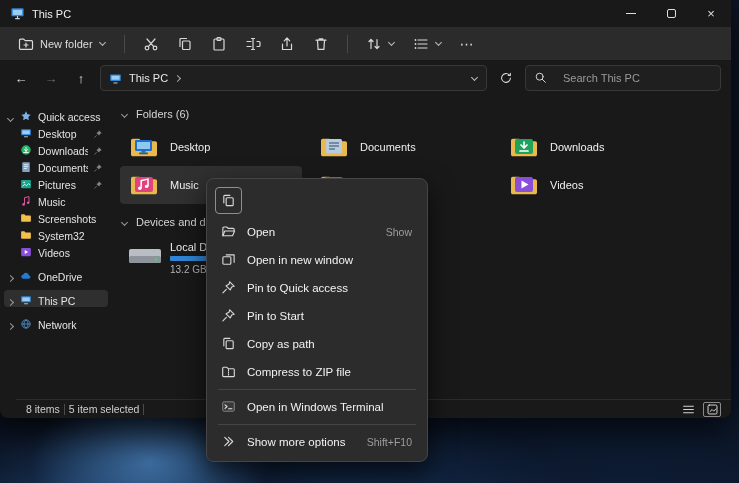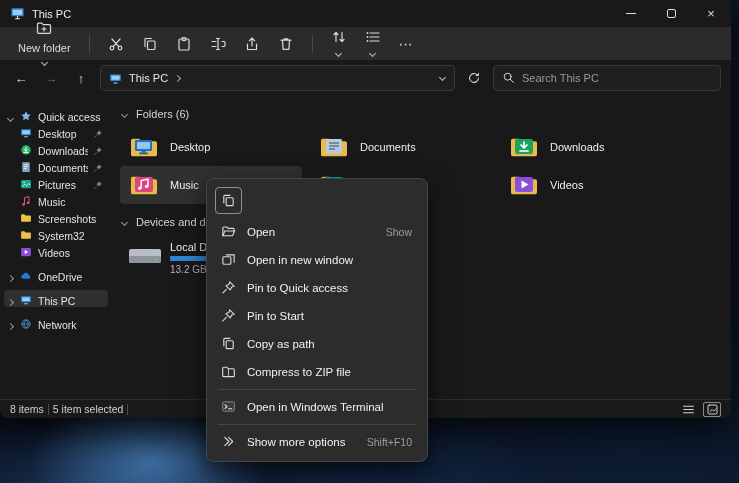--- a/index.html
+++ b/index.html
@@ -24,40 +24,40 @@
   .titlebar { height:27px; display:flex; align-items:center; background:#191919; padding-left:10px; flex:0 0 auto; }
   .titlebar .app-ico { width:15px; height:15px; margin-right:7px; display:flex; }
   .title-text { font-size:11px; color:#efefef; }
   .win-controls { margin-left:auto; display:flex; height:100%; }
   .wbtn { width:40px; height:100%; display:flex; align-items:center; justify-content:center; color:#dedede; font-size:13px; cursor:default; }
   .wbtn .minline { width:10px; height:1px; background:#dedede; display:block; }
   .wbtn .maxbox { width:9px; height:9px; border:1px solid #dedede; border-radius:2px; display:block; }
 
   
   .commandbar { height:33px; background:#2b2b2b; display:flex; align-items:center; padding:0 10px; gap:2px; flex:0 0 auto; }
-  .cbtn { display:flex; align-items:center; gap:6px; padding:4px 8px; border-radius:4px; color:#dcdcdc;flex-direction:column; }
+  .cbtn { display:flex; align-items:center; gap:6px; padding:4px 8px; border-radius:4px; color:#dcdcdc; }
   .cbtn svg { display:block; }
   .cdiv { width:1px; height:18px; background:#4a4a4a; margin:0 8px; }
   .chev-d { width:7px; height:7px; display:inline-block; position:relative; }
   .chev-d::before { content:""; position:absolute; left:1px; top:0; width:4px; height:4px;
     border-right:1px solid #bdbdbd; border-bottom:1px solid #bdbdbd; transform:rotate(45deg); }
   .more-dots { font-size:14px; letter-spacing:1px; color:#dcdcdc; padding:0 8px; }
 
   
   .addressrow { height:36px; display:flex; align-items:center; padding:0 10px; gap:8px; flex:0 0 auto; }
   .navbtn { width:22px; height:22px; display:flex; align-items:center; justify-content:center; font-size:13px; color:#e0e0e0; border-radius:4px; }
   .navbtn.disabled { color:#6b6b6b; }
   .breadcrumb-box { flex:1; height:26px; background:#1f1f1f; border:1px solid #383838; border-radius:4px;
     display:flex; align-items:center; padding:0 8px; gap:7px; }
   .crumb-sep { width:7px; height:7px; position:relative; }
   .crumb-sep::before { content:""; position:absolute; left:0; top:1px; width:4px; height:4px;
     border-right:1px solid #a8a8a8; border-top:1px solid #a8a8a8; transform:rotate(45deg); }
   .bc-right { margin-left:auto; display:flex; align-items:center; gap:12px; }
-  .searchbox { width:228px; height:26px; background:#1f1f1f; border:1px solid #383838; border-radius:4px;
-    display:flex; align-items:center; padding:0 8px; gap:7px; }
+  .searchbox { width:196px; height:26px; background:#1f1f1f; border:1px solid #383838; border-radius:4px;
+    display:flex; align-items:center; padding:0 8px; gap:16px; }
   .searchbox input { flex:1; background:transparent; border:0; outline:none; color:#bdbdbd; font-size:11px; font-family:"Liberation Sans",sans-serif; }
   .searchbox input::placeholder { color:#9a9a9a; }
 
   
   .wbody { flex:1; display:flex; min-height:0; }
   .sidebar { width:112px; padding:10px 4px 0 4px; flex:0 0 auto; }
   .side-item { display:flex; align-items:flex-end; height:17px; padding:0 4px 0 2px; gap:5px; border-radius:4px; color:#e3e3e3; }
   .side-item.selected { background:#2f2f2f; }
   .side-item .slabel { flex:1; font-size:10.5px; white-space:nowrap; overflow:hidden; }
   .schev { width:9px; height:9px; position:relative; flex:0 0 auto; }
@@ -80,21 +80,21 @@
   .ticon { width:32px; height:32px; flex:0 0 auto; display:flex; }
   .devices { margin-top:10px; }
   .drive-tile { display:flex; gap:10px; padding:4px 8px; width:200px; align-items:flex-start; }
   .drive-info { display:flex; flex-direction:column; gap:3px; padding-top:1px; }
   .drive-name { font-size:11px; color:#f0f0f0; white-space:nowrap; }
   .drive-bar { width:110px; height:5px; background:#4a4a4a; border-radius:1px; overflow:hidden; }
   .drive-fill { height:100%; background:#2f86d6; }
   .drive-free { font-size:10px; color:#b5b5b5; white-space:nowrap; }
 
   
-  .statusbar { height:19px; border-top:1px solid #2c2c2c; display:flex; align-items:center; padding:0 10px; gap:4px; flex:0 0 auto; color:#cfcfcf; font-size:10.5px; }
+  .statusbar { height:19px; border-top:1px solid #2c2c2c; display:flex; align-items:center; padding:0 10px; gap:4px; flex:0 0 auto; color:#cfcfcf; font-size:10.5px;margin-left:16px; }
   .sbdiv { width:1px; height:11px; background:#4a4a4a; }
   .sb-right { margin-left:auto; display:flex; gap:6px; align-items:center; }
   .sb-ic { width:18px; height:15px; display:flex; align-items:center; justify-content:center; border-radius:2px; }
   .sb-ic.active { border:1px solid #8a8a8a; }
 
   
   .ctxmenu { position:absolute; left:206px; top:178px; width:222px; z-index:50;
     background:#2c2c2c; border:1px solid #454545; border-radius:8px; padding:5px;
     box-shadow:0 10px 26px rgba(0,0,0,.65); }
   .mqrow { padding:3px 0 4px 3px; }

